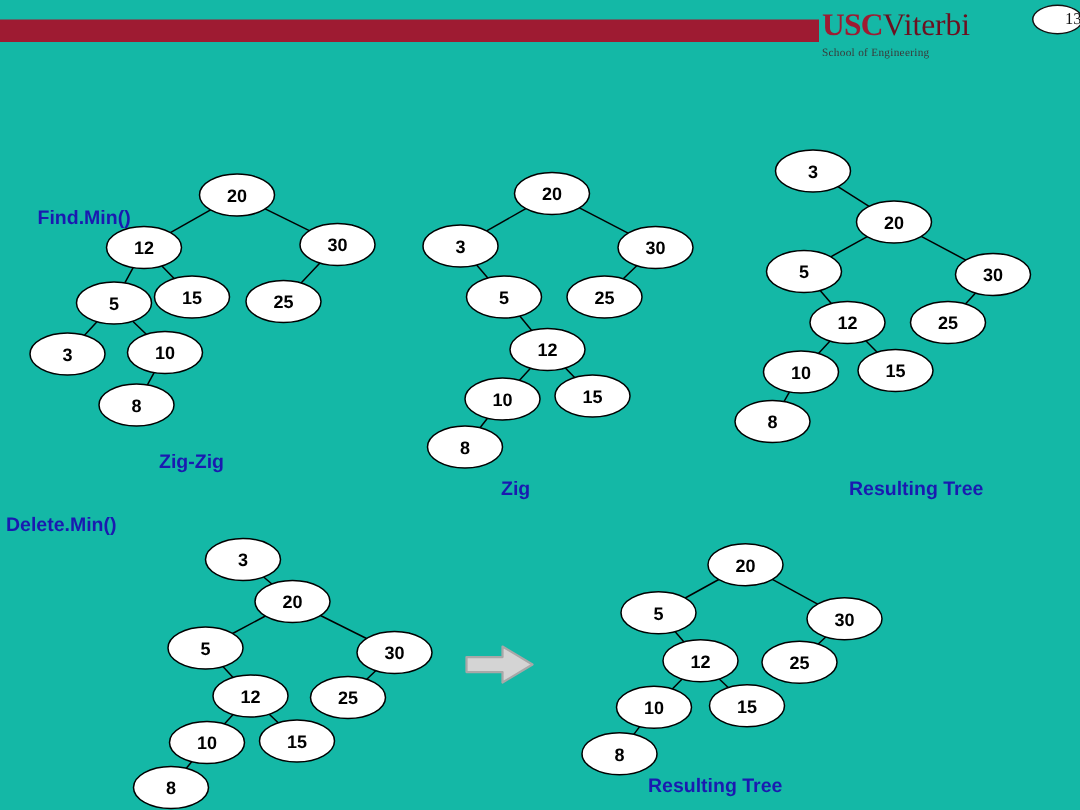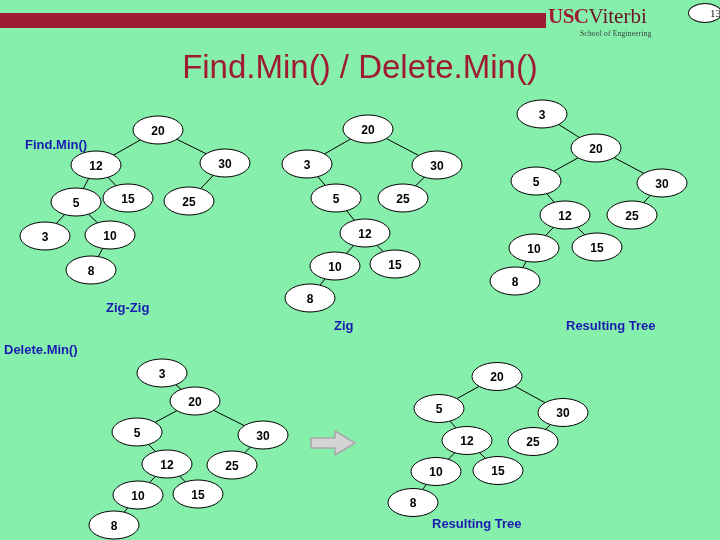--- a/index.html
+++ b/index.html
@@ -4,21 +4,21 @@
 <style>
   html, body {
     margin: 0;
     padding: 0;
     background: #ffffff;
   }
   #slide {
     position: relative;
     width: 720px;
     height: 540px;
-    background: #86efac;
+    background: #14b8a6;
     overflow: hidden;
     font-family: "Liberation Sans", sans-serif;
   }
 
   
   #header-bar {
     position: absolute;
     left: 0;
     top: 13px;
     width: 546px;
@@ -50,21 +50,20 @@
     line-height: 21px;
     display: inline-block;
     vertical-align: baseline;
   }
   #logo-sub {
     font-family: "Liberation Serif", serif;
     font-size: 7.5px;
     color: #3a3a3a;
     letter-spacing: 0.2px;
     margin-top: 2px;
-    margin-left: 32px;
   }
   #page-number-badge {
     position: absolute;
     left: 688px;
     top: 3px;
     width: 32px;
     height: 18px;
     border: 1.4px solid #111111;
     border-radius: 50%;
     color: #111111;
@@ -138,21 +137,20 @@
 
   <div id="header-bar"></div>
 
   <div id="logo-block">
     <span id="logo-usc">USC</span><span id="logo-viterbi">Viterbi</span>
     <div id="logo-sub">School of Engineering</div>
   </div>
 
   <div id="page-number-badge">13</div>
 
-  <div id="slide-title">Find.Min() / Delete.Min()</div>
 
   <div class="blue-label" style="left:25px; top:137px;">Find.Min()</div>
   <div class="blue-label" style="left:4px; top:342px;">Delete.Min()</div>
 
   <svg class="tree-svg" id="tree1" style="left:23px; top:113px; width:250px; height:185px;" viewBox="0 0 250 185">
       <g>
         <line x1="117.39" y1="26.94" x2="90.61" y2="42.06"></line>
         <line x1="153.77" y1="26.25" x2="183.23" y2="40.75"></line>
         <line x1="65.76" y1="65.40" x2="60.24" y2="75.60"></line>
         <line x1="84.93" y1="64.30" x2="93.07" y2="72.70"></line>

